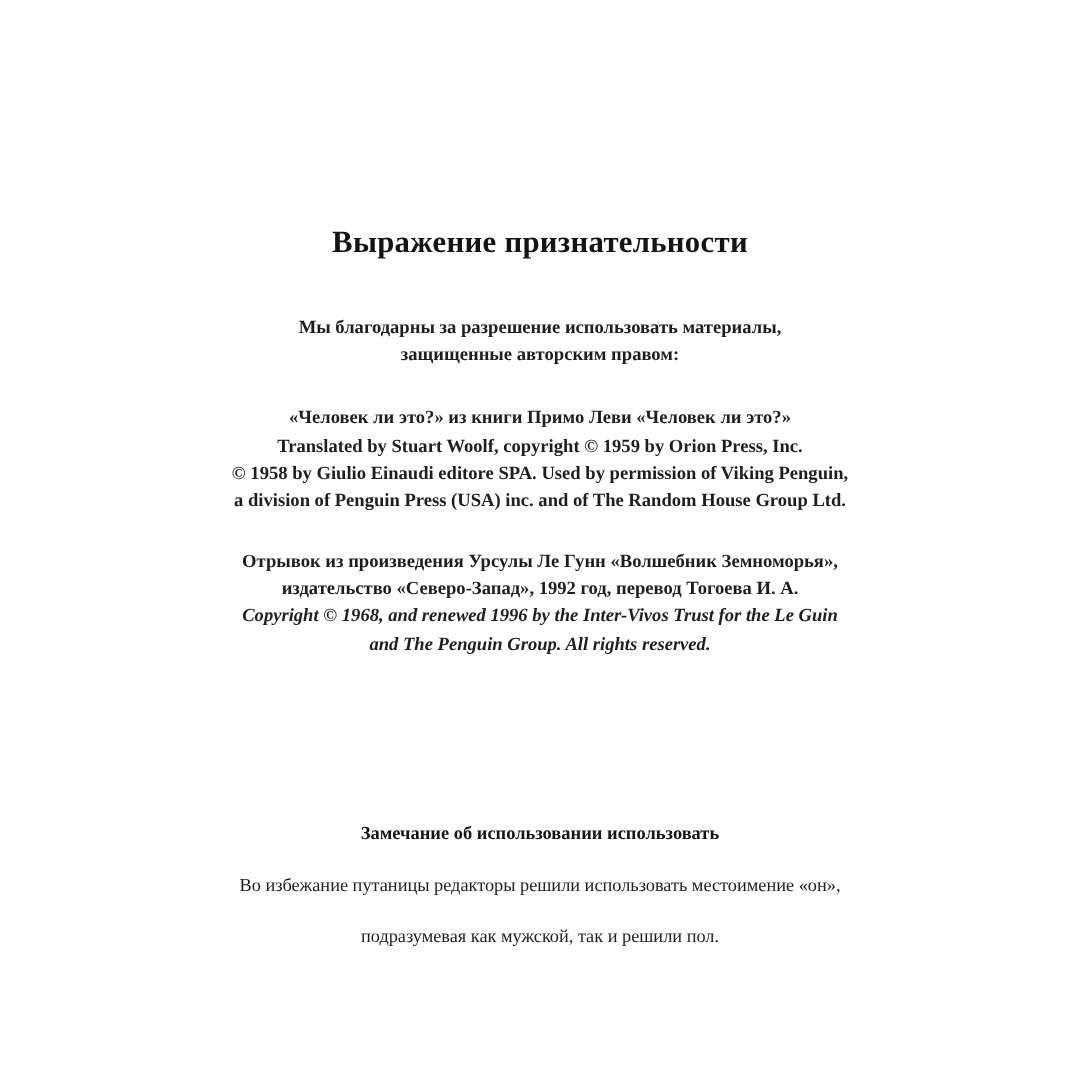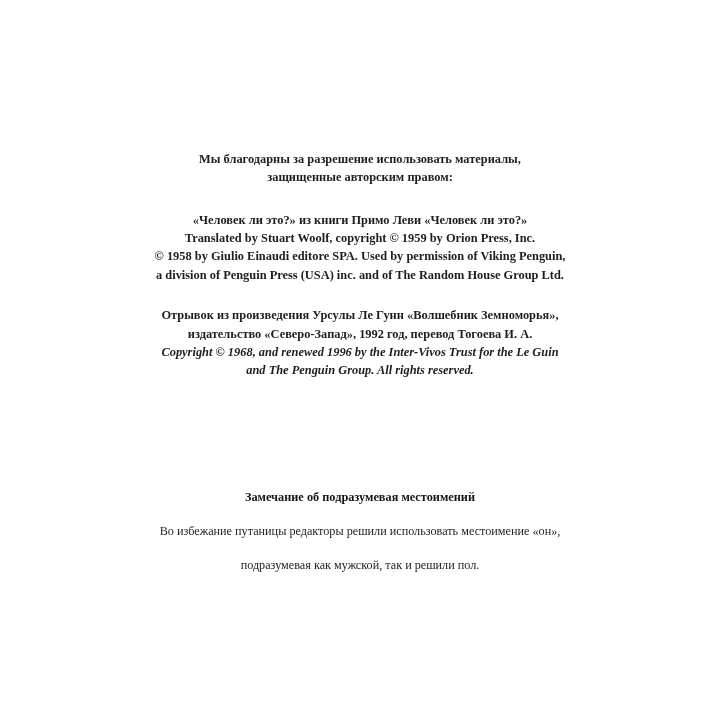--- a/index.html
+++ b/index.html
@@ -74,20 +74,21 @@
     margin: 16px;
     color: #1e1e1e;
   }
 </style>
 </head>
 <body>
 
 <div class="page">
   <div class="content">
 
+    <h1 class="title">Выражение признательности</h1>
 
     <div class="block lead">
       <p>Мы благодарны за разрешение использовать материалы,</p>
       <p>защищенные авторским правом:</p>
     </div>
 
     <div class="block">
       <p>«Человек ли это?» из книги Примо Леви «Человек ли это?»</p>
       <p>Translated by Stuart Woolf, copyright © 1959 by Orion Press, Inc.</p>
       <p>© 1958 by Giulio Einaudi editore SPA. Used by permission of Viking Penguin,</p>
@@ -97,19 +98,19 @@
     <div class="block">
       <p>Отрывок из произведения Урсулы Ле Гунн «Волшебник Земноморья»,</p>
       <p>издательство «Северо-Запад», 1992 год, перевод Тогоева И. А.</p>
       <p class="italic">Copyright © 1968, and renewed 1996 by the Inter-Vivos Trust for the Le Guin</p>
       <p class="italic">and The Penguin Group. All rights reserved.</p>
     </div>
 
     <div class="gap-big"></div>
 
     <div class="note">
-      <p class="note-title">Замечание об подразумевая местоимений</p>
+      <p class="note-title">Замечание об использовании использовать</p>
       <p class="note-body">Во избежание путаницы редакторы решили использовать местоимение «он»,</p>
       <p class="note-body">подразумевая как мужской, так и решили пол.</p>
     </div>
 
   </div>
 </div>
 
 </body></html>

